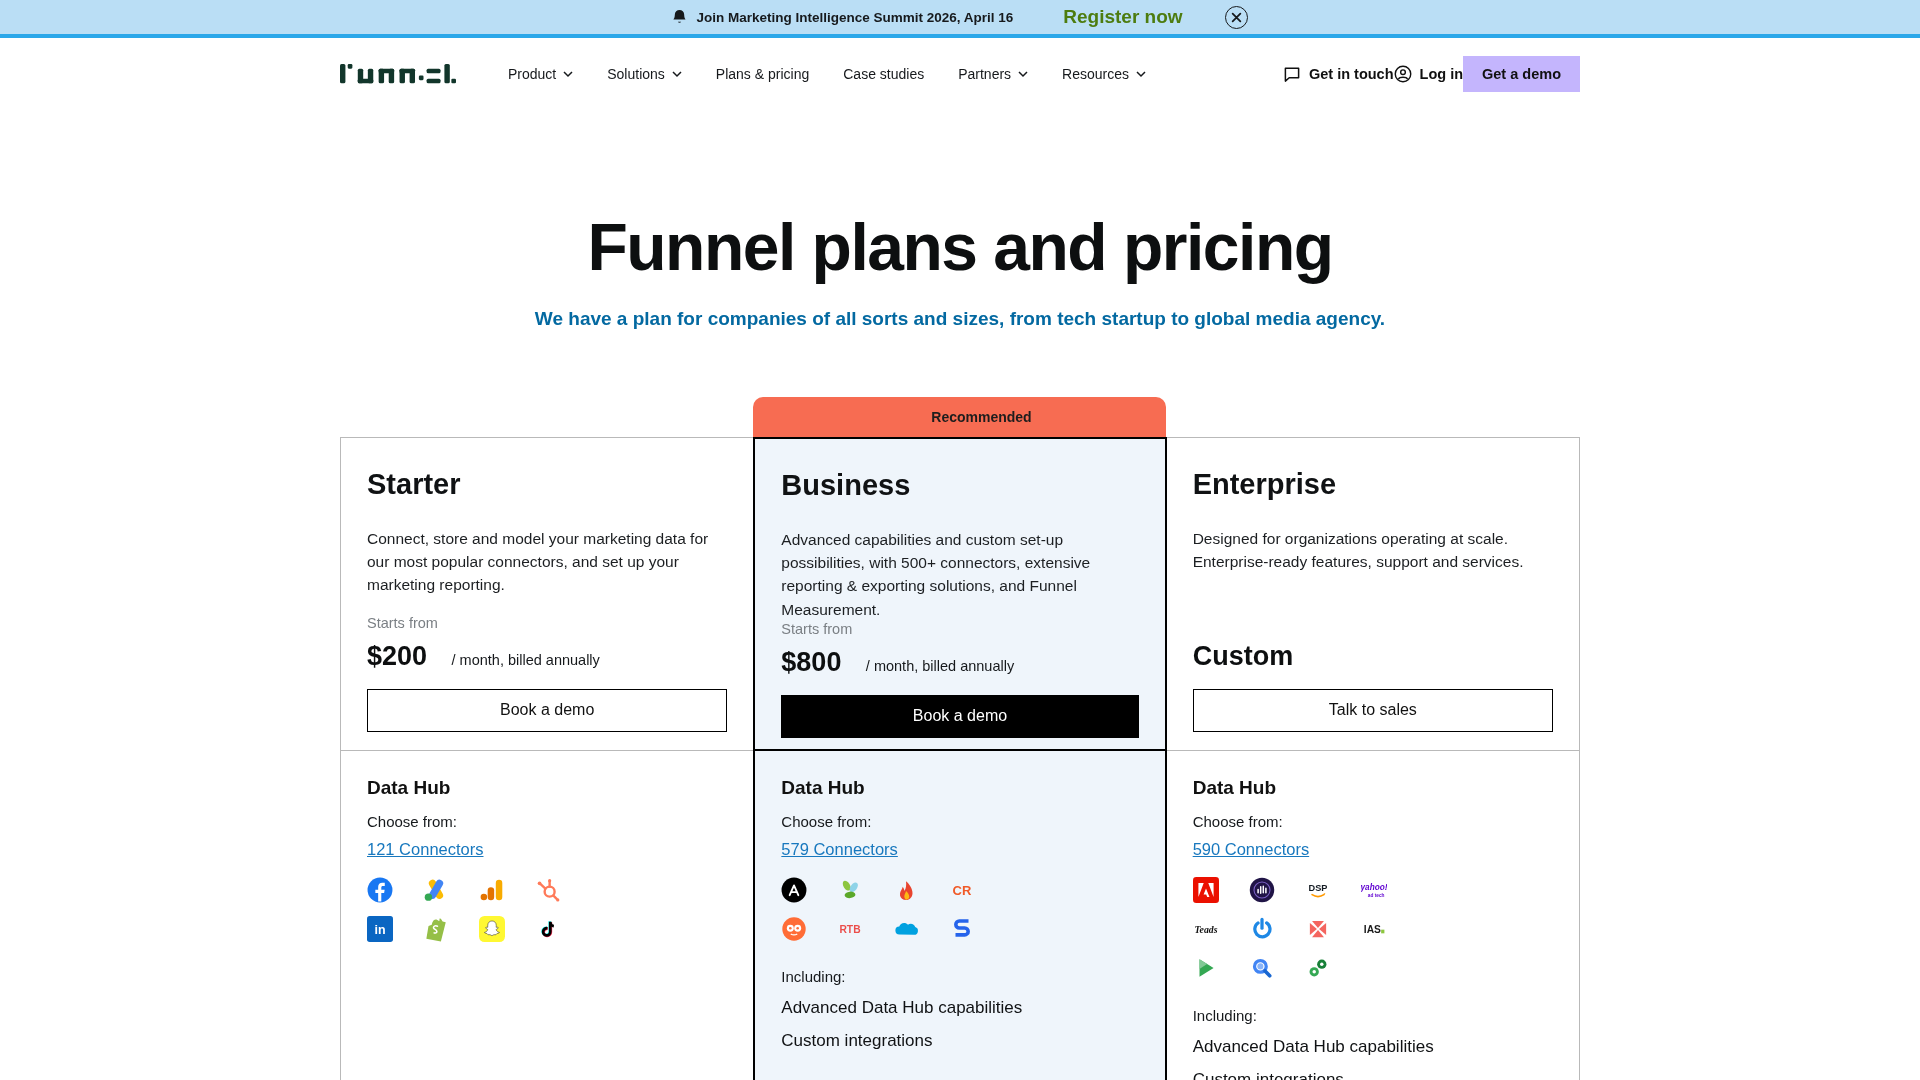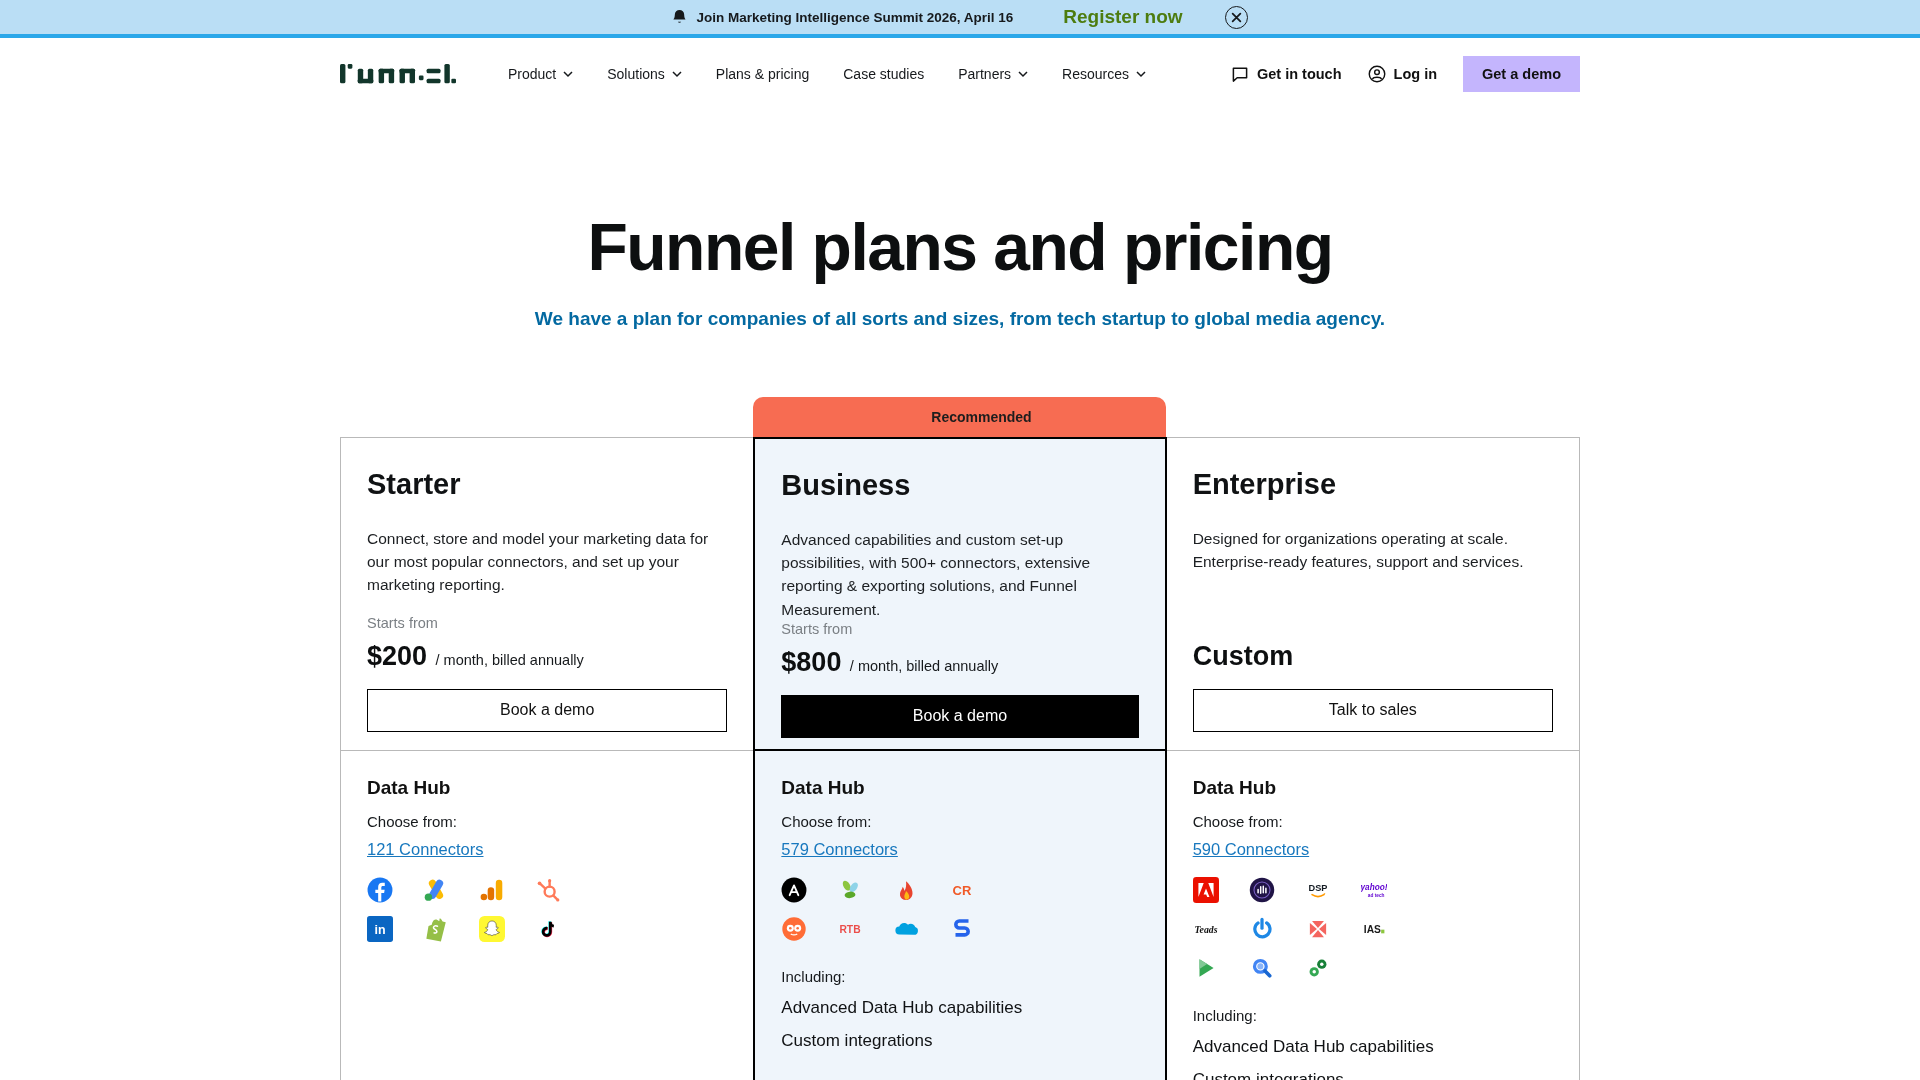--- a/index.html
+++ b/index.html
@@ -12,21 +12,21 @@
   .banner-msg { display:flex; align-items:center; gap:9px; font-size:13.5px; font-weight:700; color:#16191c; }
   .banner-link { font-size:19px; font-weight:700; color:#4d7c0f; text-decoration:none; cursor:pointer;margin-left:8px; }
   .banner-close { width:23px; height:23px; border-radius:50%; border:1.6px solid #16191c;
     background:transparent; display:flex; align-items:center; justify-content:center; cursor:pointer; }
 
   
   .nav { height:72px; width:1240px; margin:0 auto; display:flex; align-items:center; }
   .logo { display:block; cursor:pointer; margin-right:52px; }
   .nav-items { display:flex; align-items:center; gap:34px; }
   .nav-item { display:flex; align-items:center; gap:7px; font-size:14px; color:#16191c; cursor:pointer; }
-  .nav-right { margin-left:auto; display:flex; align-items:center; gap:26px; }
+  .nav-right { margin-left:auto; display:flex; align-items:center; }
   .nav-utility { display:flex; align-items:center; gap:8px; font-size:14.5px; font-weight:600; cursor:pointer; }
   .demo-btn { background:#c4b5fd; border:none; font-family:inherit; font-size:14.5px; font-weight:600;
     color:#111; padding:10px 19px; cursor:pointer; }
 
   
   .hero { text-align:center; margin-top:100px; }
   .hero-title { font-size:66px; font-weight:600; letter-spacing:-1.5px; color:#0d0f10; line-height:1.15; }
   .hero-sub { margin-top:22px; font-size:19px; font-weight:600; color:#0369a1; }
 
   
@@ -43,21 +43,21 @@
   .r1.c2 { border:2px solid #000; background:#EFF5FB; }
   .r2.c1 { border-left:1px solid #B9B9B9; }
   .r2.c3 { border-right:1px solid #B9B9B9; }
   .r2.c2 { border-left:2px solid #000; border-right:2px solid #000; background:#EFF5FB; }
 
   .plan-name { font-size:29px; font-weight:600; color:#101214; margin-bottom:26px; }
   .plan-desc { font-size:15.5px; line-height:1.5; color:#1c1f22; min-height:88px; }
   .price-label { font-size:14.5px; color:#7a7f84; height:19px; }
   .price-line { margin-top:7px; height:33px; }
   .price { font-size:27px; font-weight:700; color:#0d0f10; }
-  .price-suffix { font-size:14.5px; color:#16191c; margin-left:4px; }
+  .price-suffix { font-size:14.5px; color:#16191c; margin-left:20px; }
   .plan-btn { margin-top:15px; width:100%; height:43px; font-family:inherit; font-size:16px;
     font-weight:500; background:transparent; border:1.5px solid #000; color:#111; cursor:pointer; }
   .plan-btn.dark { background:#000; color:#fff; }
 
   .dh-title { font-size:19px; font-weight:600; margin-bottom:14px; }
   .dh-choose { font-size:15px; margin-bottom:10px; color:#16191c; }
   .dh-link { font-size:16.5px; color:#1878BE; text-decoration:underline; cursor:pointer; display:inline-block; }
   .icon-grid { margin-top:18px; display:grid; grid-template-columns:repeat(4,56px); row-gap:13px; }
   .icon { width:26px; height:26px; display:block; }
   .icon svg { width:100%; height:100%; display:block; }

